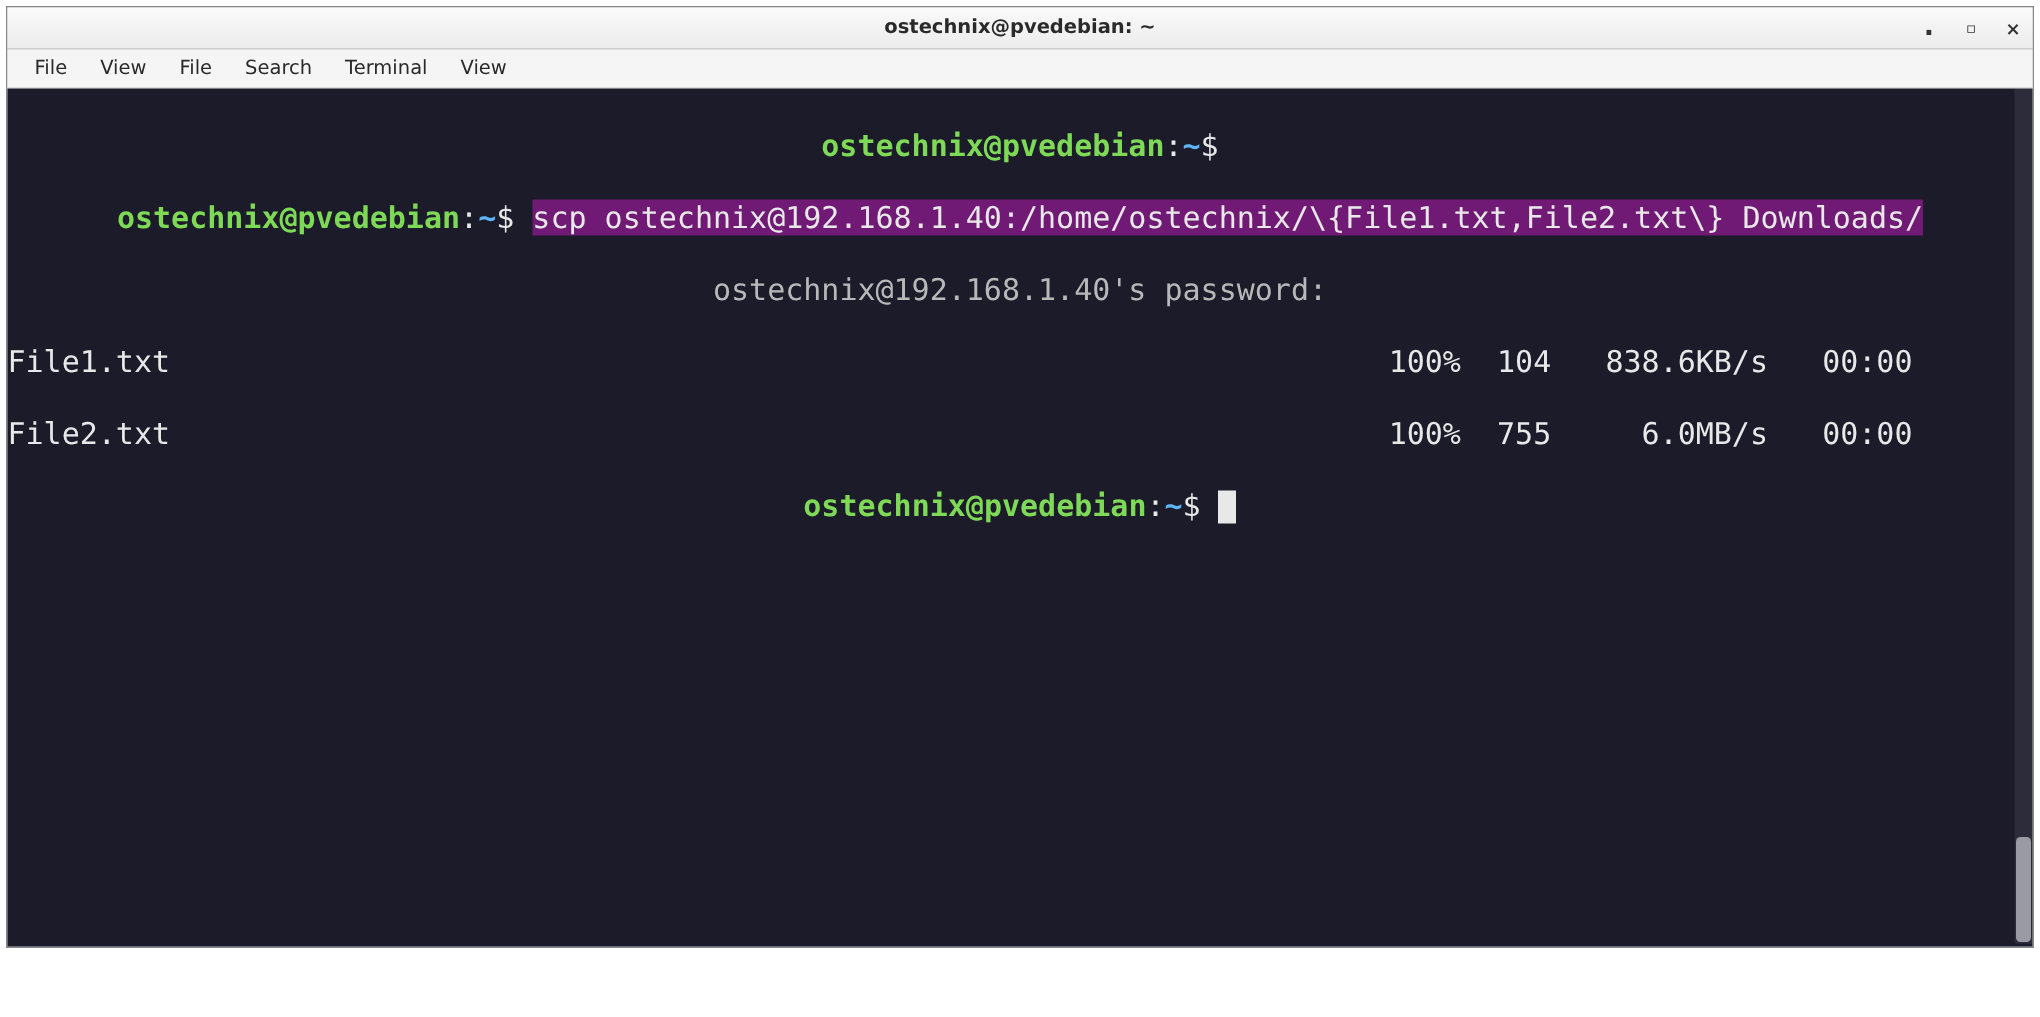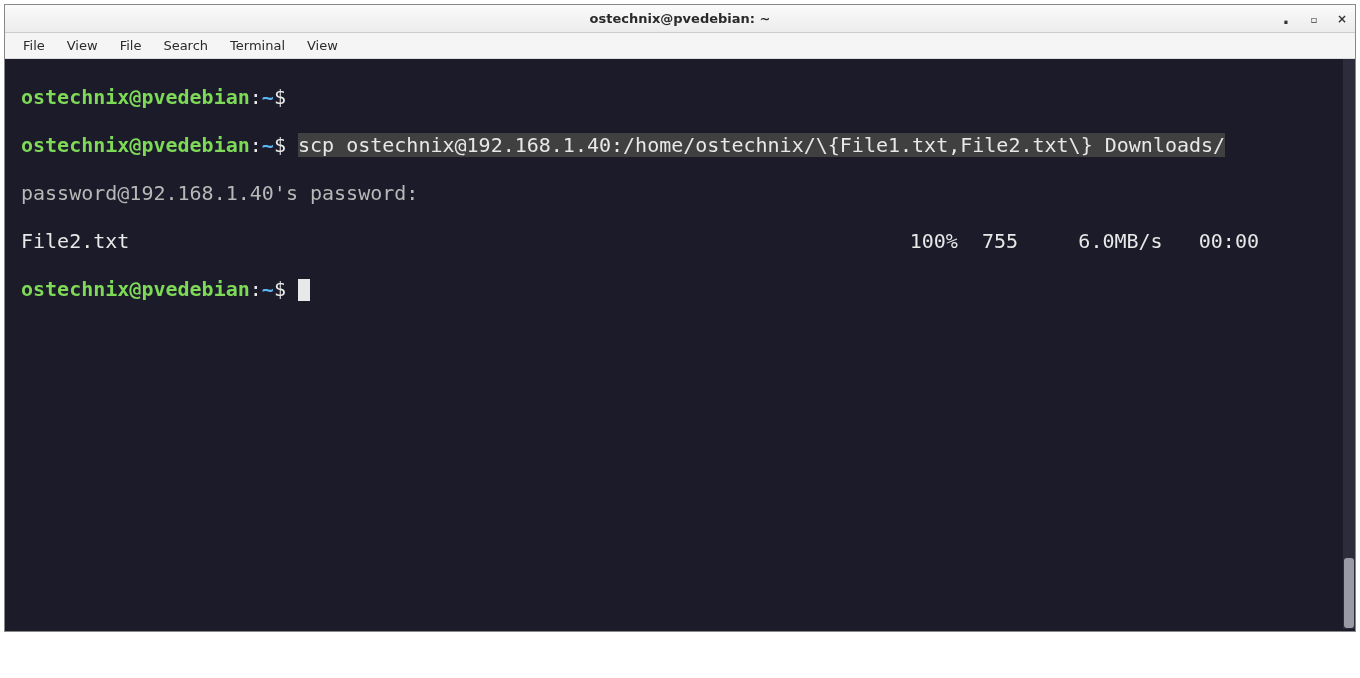--- a/index.html
+++ b/index.html
@@ -75,44 +75,45 @@
     .menu-item {
       padding: 2px 10px;
       cursor: pointer;
     }
     .terminal-area {
       flex: 1;
       background: #1b1b2a;
       color: #e8e8e8;
       font-size: 20px;
       line-height: 24px;
-      padding: 2px 16px;
+      padding: 2px 0;
       white-space: pre;
       overflow: hidden;
       position: relative;
+      text-align: center;
     }
     .term-line {
       display: block;
     }
     .user-host {
       color: #7ed957;
       font-weight: bold;
     }
     .colon {
       color: #e8e8e8;
     }
     .path {
       color: #5eb6f7;
       font-weight: bold;
     }
     .dollar {
       color: #e8e8e8;
     }
     .command-highlight {
-      background: #404040;
+      background: #701a75;
       color: #e8e8e8;
     }
     .faded {
       color: #b8b8b8;
     }
     .cursor-block {
       display: inline-block;
       width: 12px;
       height: 22px;
       background: #e8e8e8;
@@ -167,21 +168,22 @@
     <div class="menu-item">View</div>
     <div class="menu-item">File</div>
     <div class="menu-item">Search</div>
     <div class="menu-item">Terminal</div>
     <div class="menu-item">View</div>
   </div>
 
   <div class="terminal-area">
 <span class="term-line"><span class="user-host">ostechnix@pvedebian</span><span class="colon">:</span><span class="path">~</span><span class="dollar">$</span></span>
 <span class="term-line"><span class="user-host">ostechnix@pvedebian</span><span class="colon">:</span><span class="path">~</span><span class="dollar">$</span> <span class="command-highlight">scp ostechnix@192.168.1.40:/home/ostechnix/\{File1.txt,File2.txt\} Downloads/</span></span>
-<span class="term-line"><span class="faded">password@192.168.1.40's password:</span></span>
+<span class="term-line"><span class="faded">ostechnix@192.168.1.40's password:</span></span>
+<span class="term-line transfer-row"><span class="transfer-filename">File1.txt</span><span class="transfer-spacer"></span><span class="transfer-stats"><span>100%</span>  <span>104</span>   <span>838.6KB/s</span>   <span>00:00</span></span></span>
 <span class="term-line transfer-row"><span class="transfer-filename">File2.txt</span><span class="transfer-spacer"></span><span class="transfer-stats"><span>100%</span>  <span>755</span>     <span>6.0MB/s</span>   <span>00:00</span></span></span>
 <span class="term-line"><span class="user-host">ostechnix@pvedebian</span><span class="colon">:</span><span class="path">~</span><span class="dollar">$</span> <span class="cursor-block"></span></span>
   </div>
 
   <div class="scrollbar">
     <div class="scrollbar-thumb"></div>
   </div>
 </div>
 
 </body></html>

